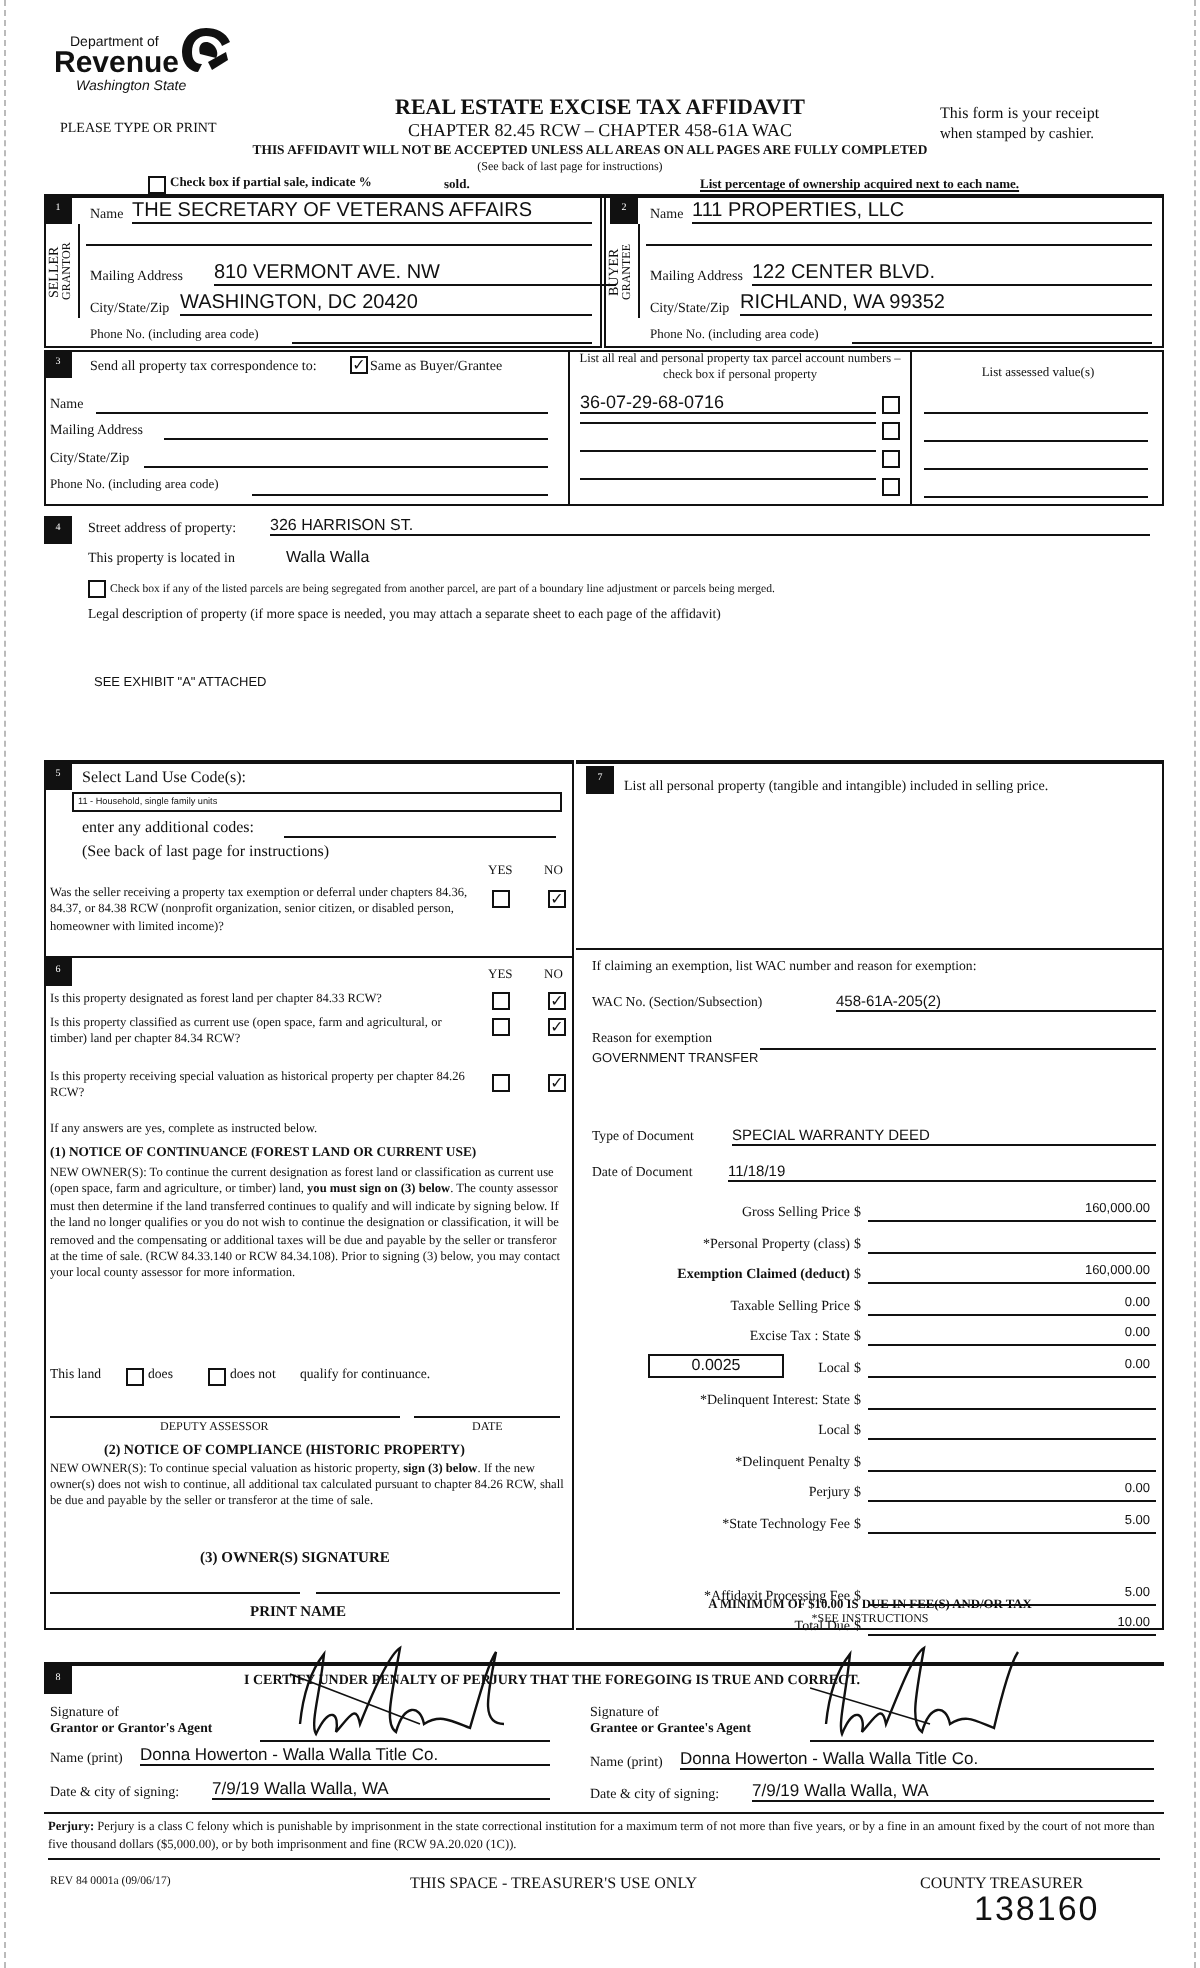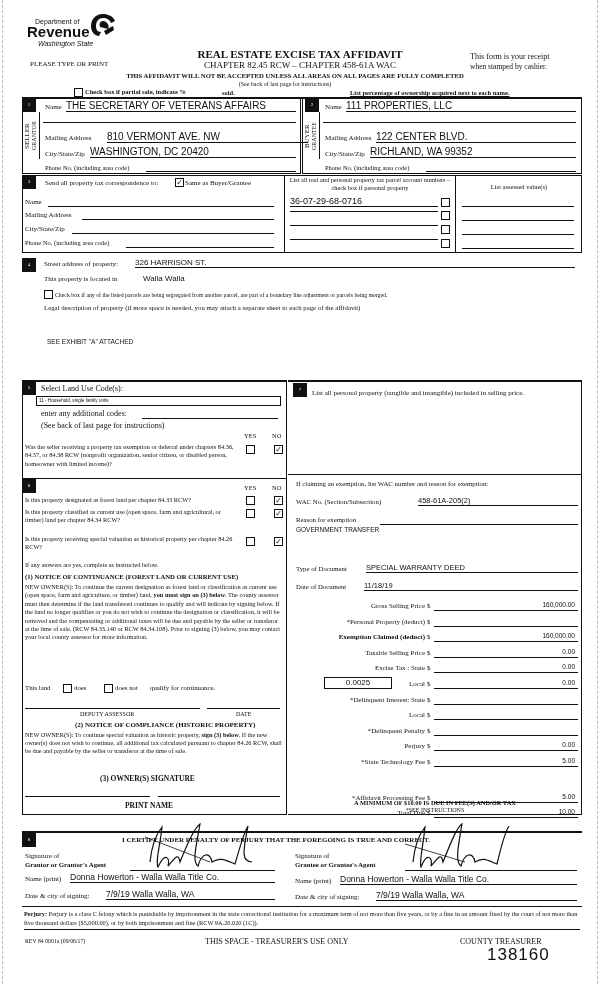--- a/index.html
+++ b/index.html
@@ -155,21 +155,21 @@
 <div class="abs" style="left:25px;top:684px;font-size:6.8px;">This land</div>
 <span class="chk" style="left:63px;top:684px;"></span>
 <div class="abs" style="left:74px;top:684px;font-size:6.8px;">does</div>
 <span class="chk" style="left:104px;top:684px;"></span>
 <div class="abs" style="left:115px;top:684px;font-size:6.8px;">does not</div>
 <div class="abs" style="left:150px;top:684px;font-size:6.8px;">qualify for continuance.</div>
 <div class="abs uline" style="left:25px;top:708px;width:175px;height:1px;"></div>
 <div class="abs uline" style="left:207px;top:708px;width:73px;height:1px;"></div>
 <div class="abs" style="left:80px;top:711px;font-size:6px;">DEPUTY ASSESSOR</div>
 <div class="abs" style="left:236px;top:711px;font-size:6px;">DATE</div>
-<div class="abs b" style="left:52px;top:721px;font-size:7px;margin-left:23px;">(2) NOTICE OF COMPLIANCE (HISTORIC PROPERTY)</div>
+<div class="abs b" style="left:52px;top:721px;font-size:7px;">(2) NOTICE OF COMPLIANCE (HISTORIC PROPERTY)</div>
 <div class="abs" style="left:25px;top:731px;width:262px;font-size:6.3px;line-height:8.2px;">
   <span>NEW OWNER(S): To continue special valuation as historic property,</span>
   <span class="b">sign (3) below</span><span>. If the new owner(s) does not wish to continue, all additional tax calculated pursuant to chapter 84.26 RCW, shall be due and payable by the seller or transferor at the time of sale.</span>
 </div>
 <div class="abs b" style="left:100px;top:774px;font-size:7.5px;">(3)  OWNER(S) SIGNATURE</div>
 <div class="abs uline" style="left:25px;top:796px;width:125px;height:1px;"></div>
 <div class="abs uline" style="left:158px;top:796px;width:122px;height:1px;"></div>
 <div class="abs b" style="left:125px;top:801px;font-size:7.5px;">PRINT NAME</div>
 
 <div class="abs" style="left:288px;top:380px;width:294px;height:435px;border-top:2px solid #111;border-right:1px solid #111;border-bottom:1px solid #111;"></div>
@@ -187,21 +187,21 @@
 <div class="abs" style="left:296px;top:583px;font-size:6.8px;">Date of Document</div>
 <div class="abs fill uline" style="left:364px;top:581px;width:214px;font-size:7.5px;">11/18/19</div>
 
 <div class="abs" style="left:296px;top:601px;width:282px;">
   <div style="position:relative;height:15.6px;">
     <span class="abs right" style="right:153px;top:1px;font-size:7px;">Gross Selling Price</span>
     <span class="abs" style="left:131px;top:1px;font-size:7px;">$</span>
     <span class="abs fill uline right" style="left:138px;top:0;width:144px;height:10px;font-size:6.5px;padding-right:3px;">160,000.00</span>
   </div>
   <div style="position:relative;height:15.6px;">
-    <span class="abs right" style="right:153px;top:1px;font-size:7px;">*Personal Property (deduct)</span>
+    <span class="abs right" style="right:153px;top:1px;font-size:7px;">*Personal Property (class)</span>
     <span class="abs" style="left:131px;top:1px;font-size:7px;">$</span>
     <span class="abs fill uline right" style="left:138px;top:0;width:144px;height:10px;font-size:6.5px;padding-right:3px;"></span>
   </div>
   <div style="position:relative;height:15.6px;">
     <span class="abs right" style="right:153px;top:1px;font-size:7px;font-weight:bold;">Exemption Claimed (deduct)</span>
     <span class="abs" style="left:131px;top:1px;font-size:7px;">$</span>
     <span class="abs fill uline right" style="left:138px;top:0;width:144px;height:10px;font-size:6.5px;padding-right:3px;">160,000.00</span>
   </div>
   <div style="position:relative;height:15.6px;">
     <span class="abs right" style="right:153px;top:1px;font-size:7px;">Taxable Selling Price</span>

